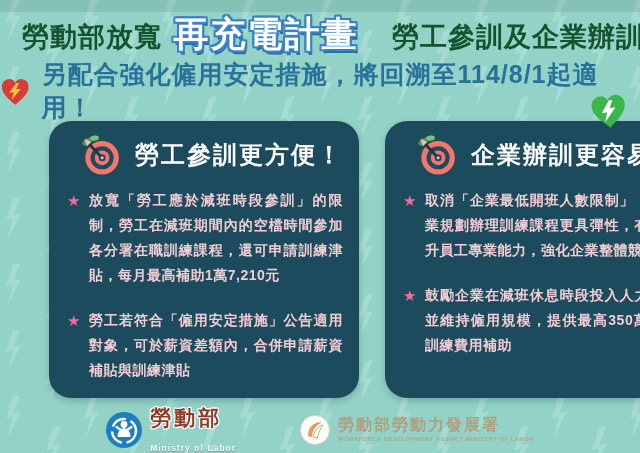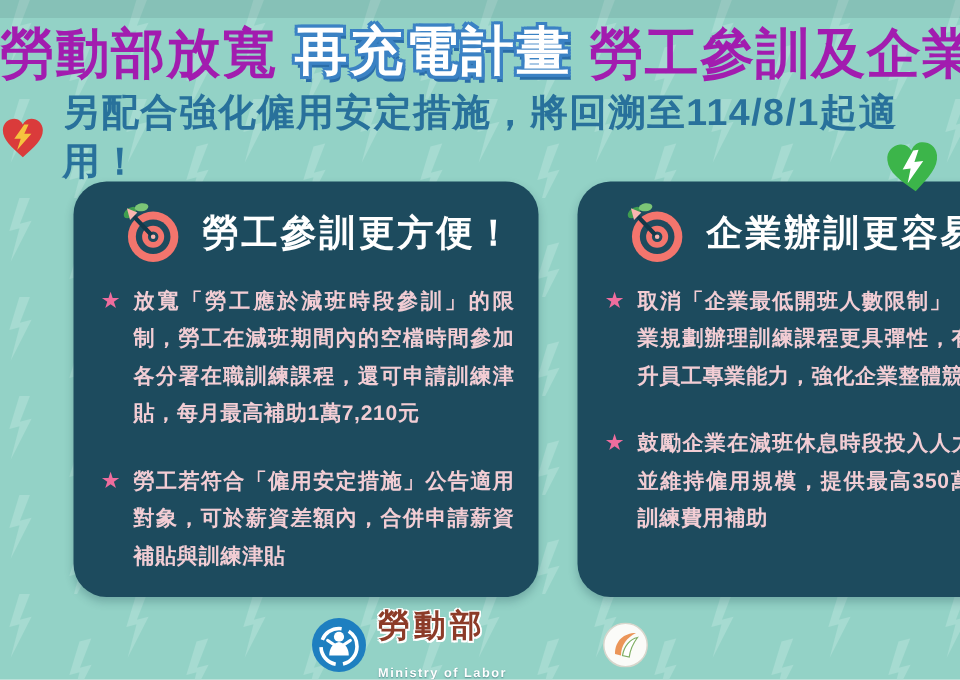--- a/index.html
+++ b/index.html
@@ -11,21 +11,21 @@
   }
   .bg-svg{position:absolute;inset:0;z-index:0;}
 
   
   .title-row{
     position:absolute;top:11px;left:0;right:0;z-index:2;
     text-align:center;white-space:nowrap;
   }
   .title-part{
     display:inline-block;vertical-align:middle;
-    font-size:36px;font-weight:800;color:#a21caf;letter-spacing:1px;
+    font-size:27px;font-weight:800;color:#14532d;letter-spacing:1px;margin-left:22px;
   }
   .title-highlight{
     display:inline-block;vertical-align:middle;margin:0 7px 4px 7px;
     font-size:35px;font-weight:800;color:#ffffff;letter-spacing:2px;
     text-shadow:
       -2px -2px 0 #3b82c4, 2px -2px 0 #3b82c4,
       -2px  2px 0 #3b82c4, 2px  2px 0 #3b82c4,
        0   -2px 0 #3b82c4, 0    2px 0 #3b82c4,
       -2px  0   0 #3b82c4, 2px  0   0 #3b82c4,
        2px  4px 0 #2a6da8;
@@ -198,17 +198,21 @@
       </div>
     </div>
 
     <div class="logo">
       <svg width="30" height="30" viewBox="0 0 30 30" aria-hidden="true">
         <circle cx="15" cy="15" r="14.5" fill="#fbfbf8"></circle>
         <path d="M8 21 C8 12 14 7 22 7 C16 10 12 15 12 22 Z" fill="#e8823c" opacity=".85"></path>
         <path d="M13 22 C14 16 18 11 23 10 C20 14 18 19 17.5 23 Z" fill="#ffffff" stroke="#7fae63" stroke-width=".8"></path>
         <circle cx="15" cy="15" r="14.5" fill="none" stroke="#d8d6cc" stroke-width="1"></circle>
       </svg>
+      <div class="logo-texts">
+        <span class="wda-name">勞動部勞動力發展署</span>
+        <span class="wda-sub">WORKFORCE DEVELOPMENT AGENCY MINISTRY OF LABOR</span>
+      </div>
     </div>
 
   </div>
 
 </div>
 
 </body></html>

